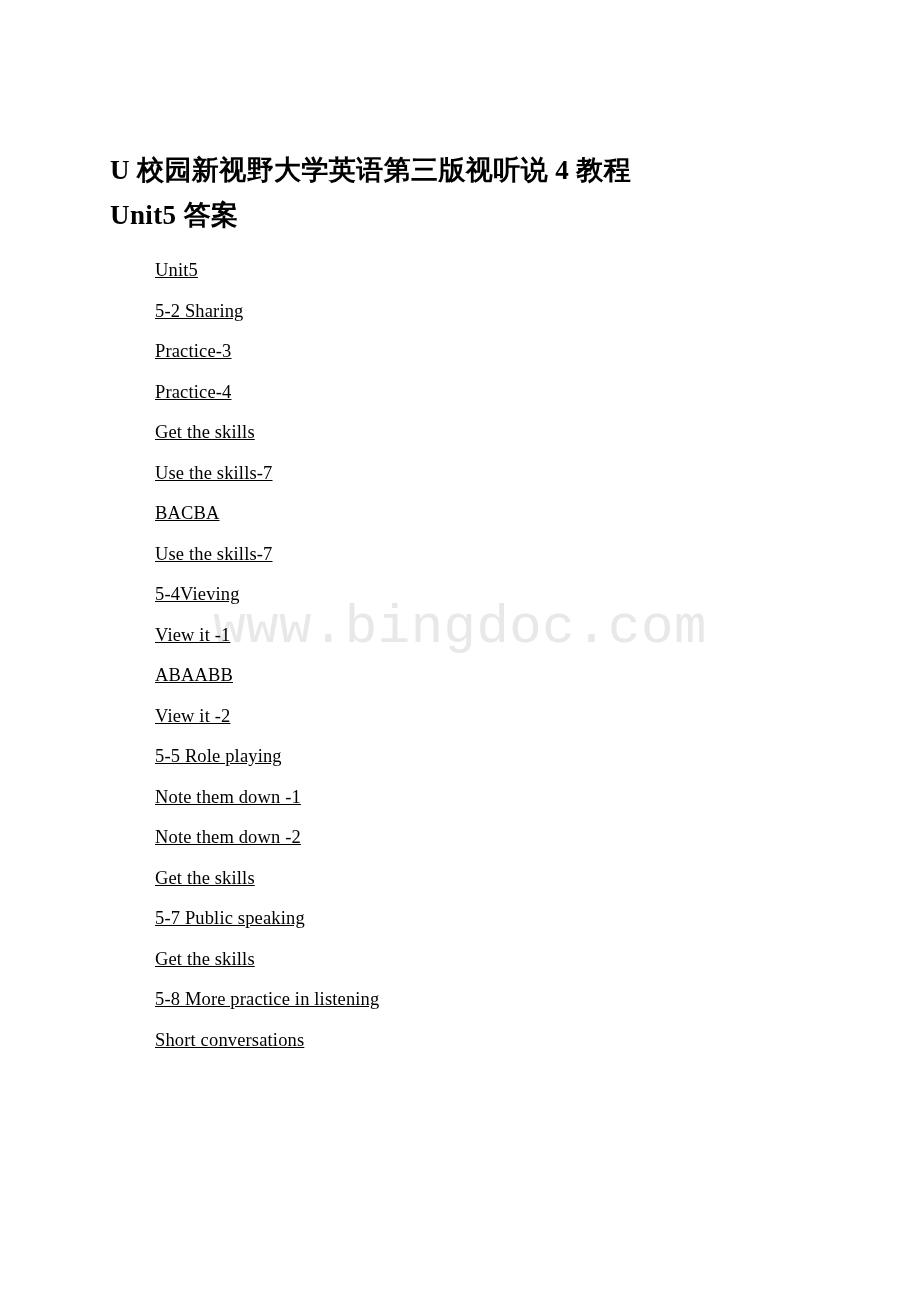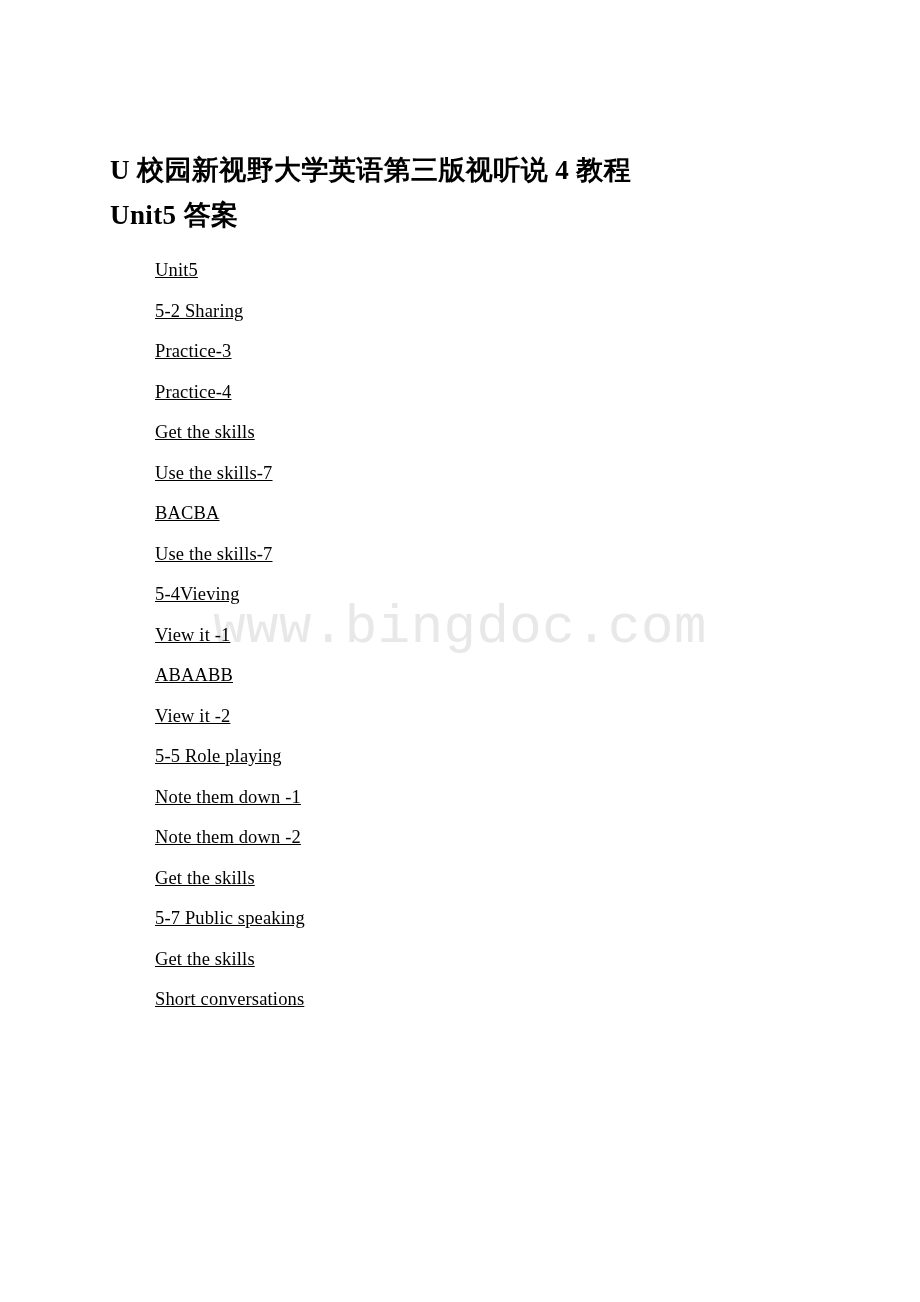--- a/index.html
+++ b/index.html
@@ -107,17 +107,18 @@
         <div class="body-line">5-4Vieving</div>
         <div class="body-line">View it -1</div>
         <div class="body-line">ABAABB</div>
         <div class="body-line">View it -2</div>
         <div class="body-line">5-5 Role playing</div>
         <div class="body-line">Note them down -1</div>
         <div class="body-line">Note them down -2</div>
         <div class="body-line">Get the skills</div>
         <div class="body-line">5-7 Public speaking</div>
         <div class="body-line">Get the skills</div>
+        <div class="body-line">5-8 More practice in listening</div>
         <div class="body-line">Short conversations</div>
       </div>
 
   </div>
 </div>
 
 </body></html>

